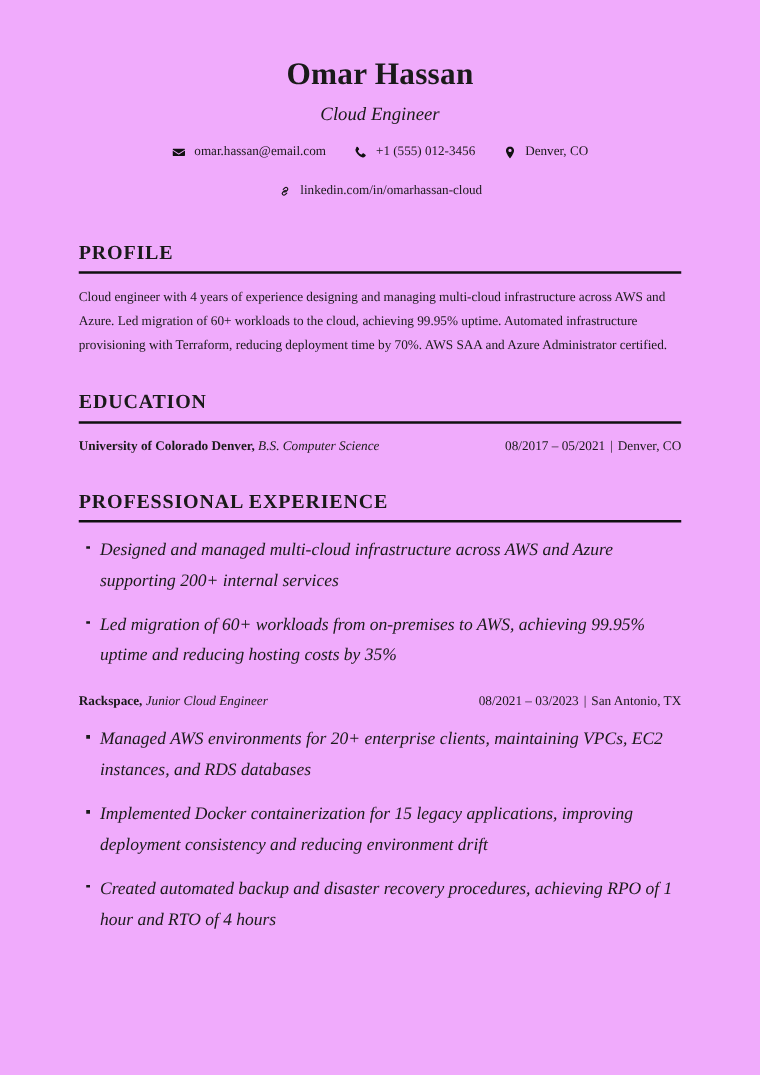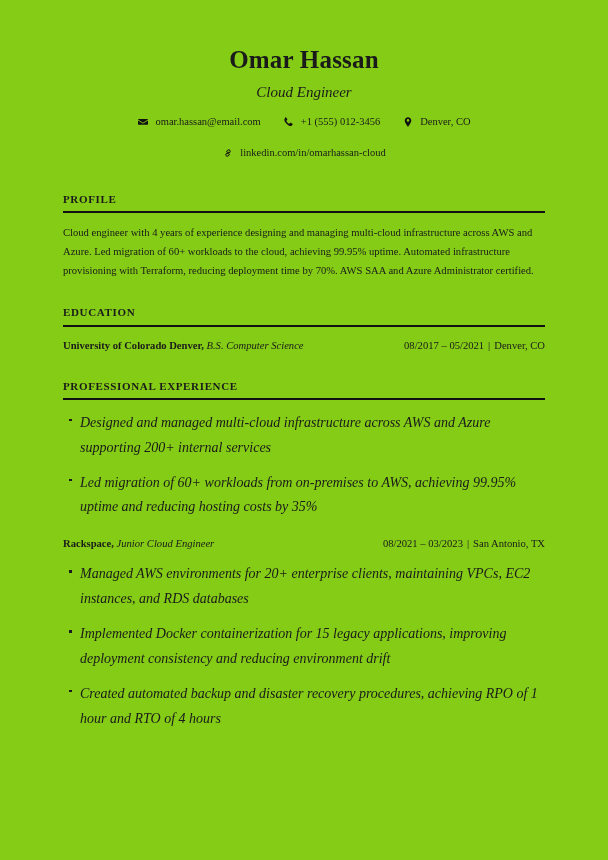--- a/index.html
+++ b/index.html
@@ -12,21 +12,21 @@
     width: 608px;
     height: 860px;
     font-family: "Liberation Serif", "DejaVu Serif", serif;
     color: #1a1a1a;
     -webkit-font-smoothing: antialiased;
   }
   .page {
     position: relative;
     width: 608px;
     height: 860px;
-    background: #84cc16;
+    background: #f0abfc;
     box-sizing: border-box;
     padding: 0 63px;
     overflow: hidden;
   }
 
   
   .header {
     padding-top: 46px;
     text-align: center;
   }
@@ -77,21 +77,21 @@
     fill: #111111;
   }
   .contact-text { display: inline-block; }
 
   
   .section {
     margin-top: 26px;
   }
   .section.profile-section { margin-top: 34px; }
   .section-heading {
-    font-size: 11px;
+    font-size: 16px;
     font-weight: bold;
     letter-spacing: 0.65px;
     text-transform: uppercase;
     line-height: 1.2;
     margin: 0;
   }
   .section-rule {
     border: 0;
     border-top: 2px solid #111111;
     margin: 5px 0 0 0;

